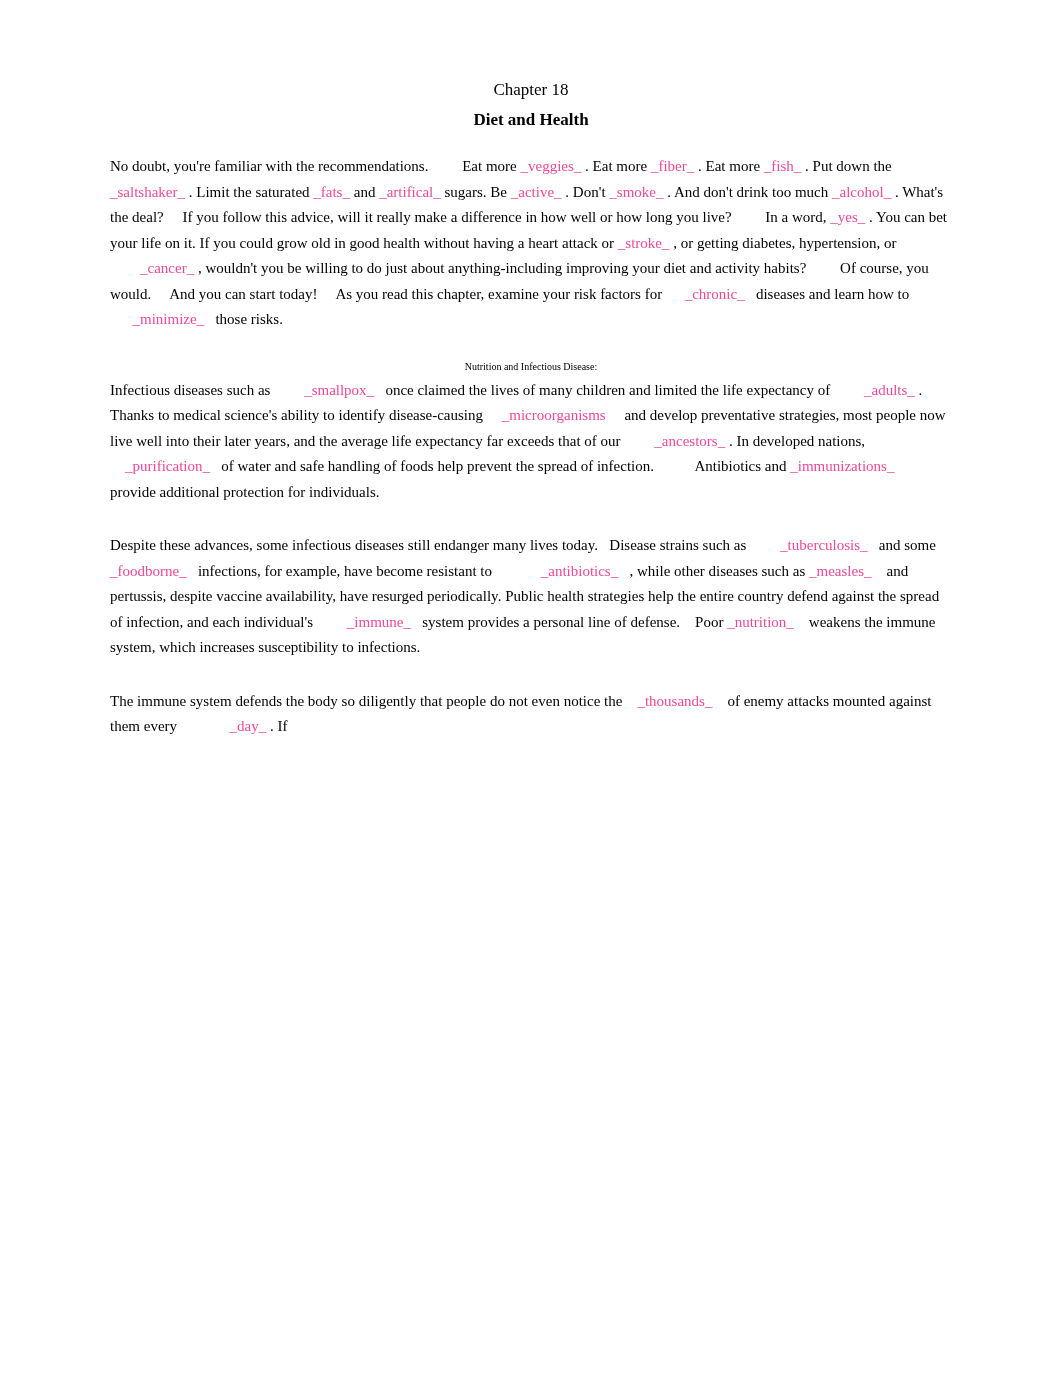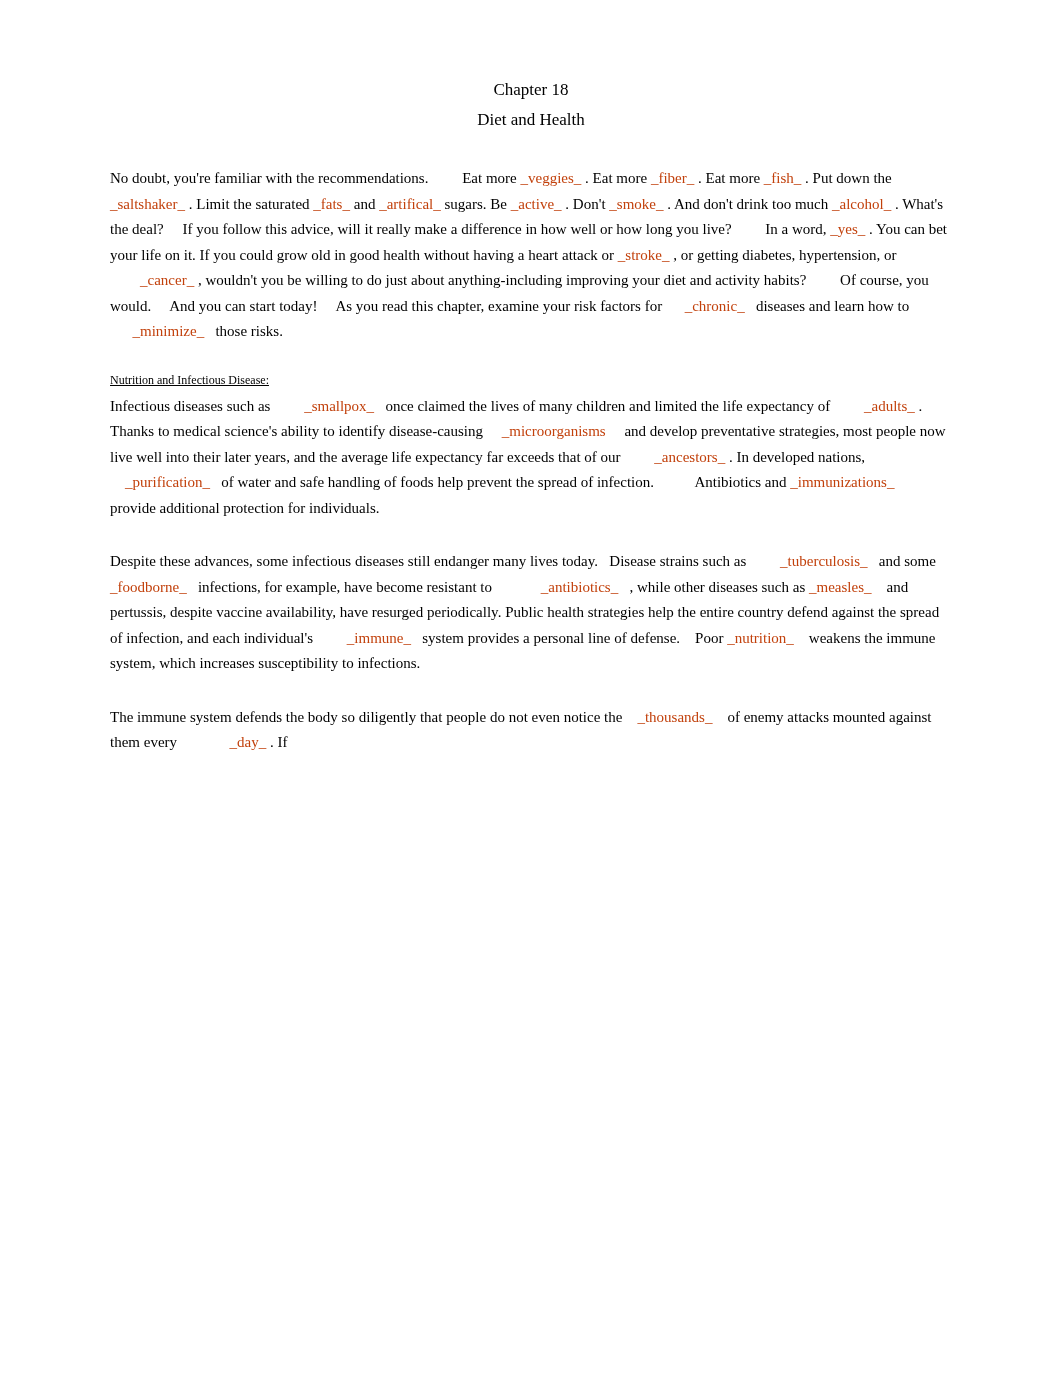--- a/index.html
+++ b/index.html
@@ -18,36 +18,36 @@
     }
     .chapter-heading {
       text-align: center;
       font-size: 17px;
       margin-bottom: 10px;
       font-weight: normal;
     }
     .section-title-heading {
       text-align: center;
       font-size: 17px;
-      margin-bottom: 36px;
-      font-weight: normal;
+      margin-bottom: 24px;
+      font-weight: bold;
     }
     .body-paragraph {
       margin-bottom: 28px;
       line-height: 1.7;
       text-align: left;
     }
     .section-header {
-      font-size: 12px;
+      font-size: 10px;
       font-weight: normal;
-      text-decoration: underline;
       margin-bottom: 6px;
+      text-align: center;
     }
     .red-blank {
-      color: #c2410c;
+      color: #ec4899;
       font-style: normal;
     }
   </style>
 </head>
 <body>
 
 <div class="page">
   <div class="chapter-heading">
     <span>Chapter 18</span>
   </div>

